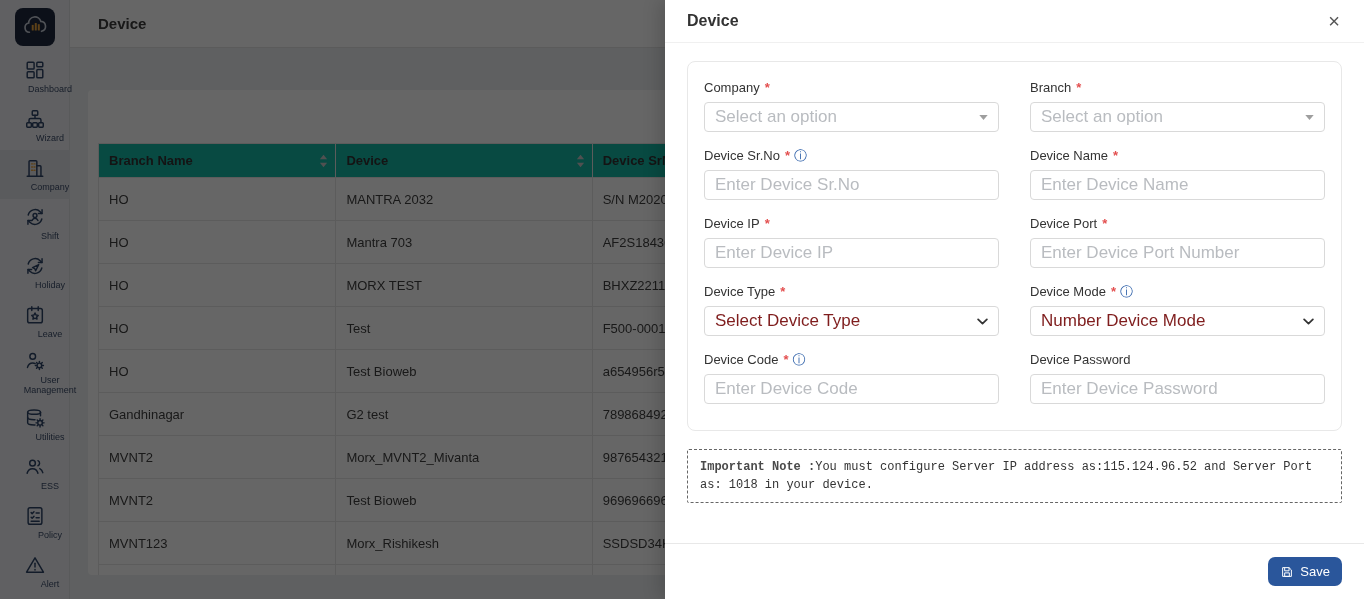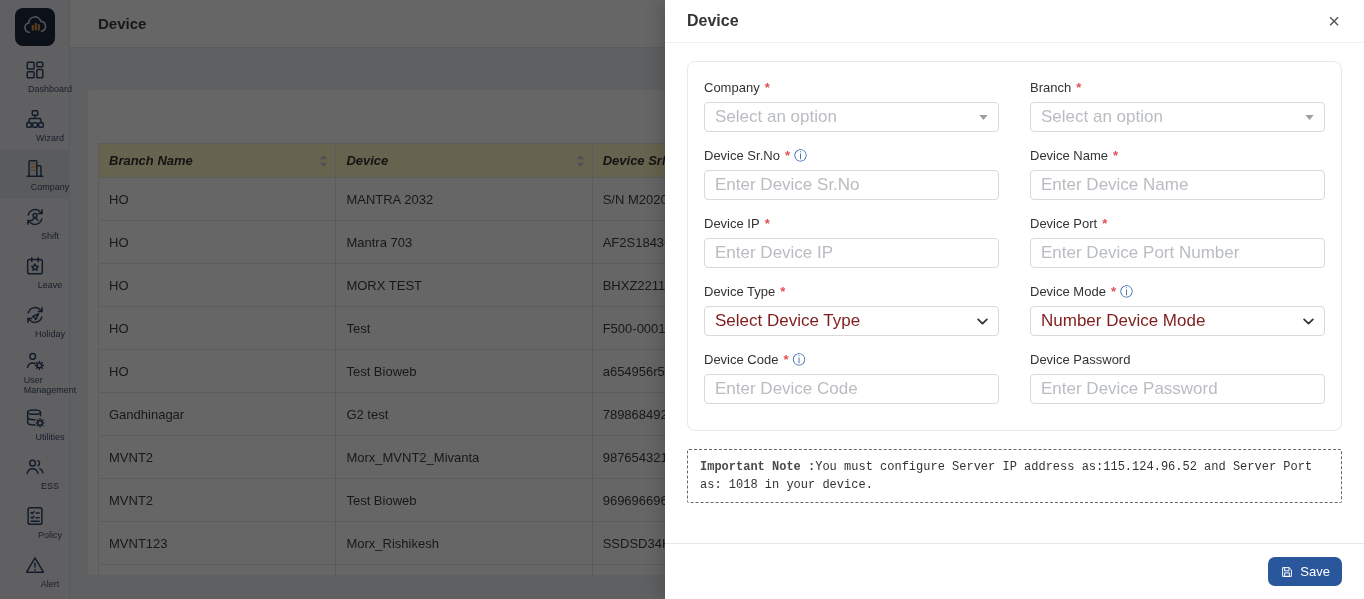--- a/index.html
+++ b/index.html
@@ -11,32 +11,32 @@
              border-right:1px solid #dfe1e4; z-index:1; display:flex; flex-direction:column; align-items:center; }
   .logo { width:40px; height:38px; border-radius:8px; background:#1f2940; margin:8px auto 6px;
           display:flex; align-items:center; justify-content:center; }
   .logo svg { width:28px; height:28px; }
   .side-item { width:70px; min-height:49px; display:flex; flex-direction:column; align-items:center;
                justify-content:center; padding:4px 2px; cursor:pointer; color:#2e4467; }
   .side-item.active { background:#e2e4e8; }
   .side-item .icon { width:22px; height:22px; display:block; }
   .side-item .icon svg { width:22px; height:22px; fill:none; stroke:currentColor; stroke-width:1.6;
                          stroke-linecap:round; stroke-linejoin:round; }
-  .side-label { font-size:9px; color:#3d4d6b; margin-top:3px; line-height:1.15;margin-left:31px; }
+  .side-label { font-size:9px; color:#3d4d6b; margin-top:3px; text-align:center; line-height:1.15;margin-left:31px; }
 
   
   .main { position:absolute; left:70px; right:0; top:0; bottom:0; }
   .topbar { height:48px; background:#ffffff; border-bottom:1px solid #e3e3e3; display:flex; align-items:center;
             padding:0 28px; }
   .page-title { font-size:15px; font-weight:700; color:#3c3c3c; }
   .card { position:absolute; left:18px; top:90px; width:1240px; height:485px; background:#ffffff;
           border-radius:4px; padding:53px 10px 10px; overflow:hidden; }
   table { border-collapse:collapse; width:1100px; table-layout:fixed; font-size:13px; }
   th,td { border:1px solid #e6e6e6; text-align:left; padding:9px 10px; overflow:hidden; white-space:nowrap; }
-  th { background:#fef9c3; color:#333; font-weight:700; height:33px; position:relative;font-style:italic; }
+  th { background:#14b8a6; color:#333; font-weight:700; height:33px; position:relative; }
   td { color:#3f3f3f; height:43px; }
   .sort-icon { position:absolute; right:7px; top:50%; transform:translateY(-50%); line-height:0; cursor:pointer; }
   .col-branch { width:151px; } .col-device { width:163px; } .col-srno { width:185px; } .col-code { width:200px; }
 
   
   .overlay { position:absolute; inset:0; background:rgba(0,0,0,0.60); z-index:50; }
   .drawer { position:absolute; top:0; right:0; bottom:0; width:699px; background:#ffffff; z-index:60;
             box-shadow:-6px 0 16px rgba(0,0,0,0.15); }
   .drawer-header { height:43px; display:flex; align-items:center; justify-content:space-between;
                    padding:0 24px 0 22px; border-bottom:1px solid #f0f0f0; }
@@ -110,35 +110,35 @@
             <path d="M19.7 4.2v4h-4"></path>
             <path d="M19.4 14.2a7.8 7.8 0 0 1-13 3.6l-1.9-1.9"></path>
             <path d="M4.3 19.8v-4h4"></path>
             <circle cx="12" cy="10.3" r="2.1"></circle>
             <path d="M8.8 15.8c.7-1.7 1.9-2.5 3.2-2.5s2.5.8 3.2 2.5"></path>
           </svg></span>
         <span class="side-label">Shift</span>
       </div>
       <div class="side-item">
         <span class="icon"><svg viewBox="0 0 24 24">
-            <rect x="4" y="5" width="16" height="15.5" rx="2"></rect>
-            <path d="M8.5 3v4M15.5 3v4"></path>
-            <path d="M12 9.8l1.1 2.2 2.4.4-1.7 1.7.4 2.4-2.2-1.1-2.2 1.1.4-2.4-1.7-1.7 2.4-.4z"></path>
-          </svg></span>
-        <span class="side-label">Leave</span>
-      </div>
-      <div class="side-item">
-        <span class="icon"><svg viewBox="0 0 24 24">
             <path d="M4.6 9.8a7.8 7.8 0 0 1 13-3.6l1.9 1.9"></path>
             <path d="M19.7 4.2v4h-4"></path>
             <path d="M19.4 14.2a7.8 7.8 0 0 1-13 3.6l-1.9-1.9"></path>
             <path d="M4.3 19.8v-4h4"></path>
             <path d="M9.3 13.8l6.8-3.4-3.4 6.8-1-2.4z"></path>
           </svg></span>
         <span class="side-label">Holiday</span>
+      </div>
+      <div class="side-item">
+        <span class="icon"><svg viewBox="0 0 24 24">
+            <rect x="4" y="5" width="16" height="15.5" rx="2"></rect>
+            <path d="M8.5 3v4M15.5 3v4"></path>
+            <path d="M12 9.8l1.1 2.2 2.4.4-1.7 1.7.4 2.4-2.2-1.1-2.2 1.1.4-2.4-1.7-1.7 2.4-.4z"></path>
+          </svg></span>
+        <span class="side-label">Leave</span>
       </div>
       <div class="side-item">
         <span class="icon"><svg viewBox="0 0 24 24">
             <circle cx="9.5" cy="7" r="3.1"></circle>
             <path d="M3.8 19c.8-3.1 3-4.9 5.7-4.9 1 0 1.9.2 2.7.7"></path>
             <circle cx="16.8" cy="16.8" r="2.5"></circle>
             <path d="M16.8 13.4v-1M16.8 21.2v-1M20.2 16.8h1M13.4 16.8h-1M19.2 14.4l.7-.7M14.4 19.2l-.7.7M19.2 19.2l.7.7M14.4 14.4l-.7-.7"></path>
           </svg></span>
         <span class="side-label">User Management</span>
       </div>

